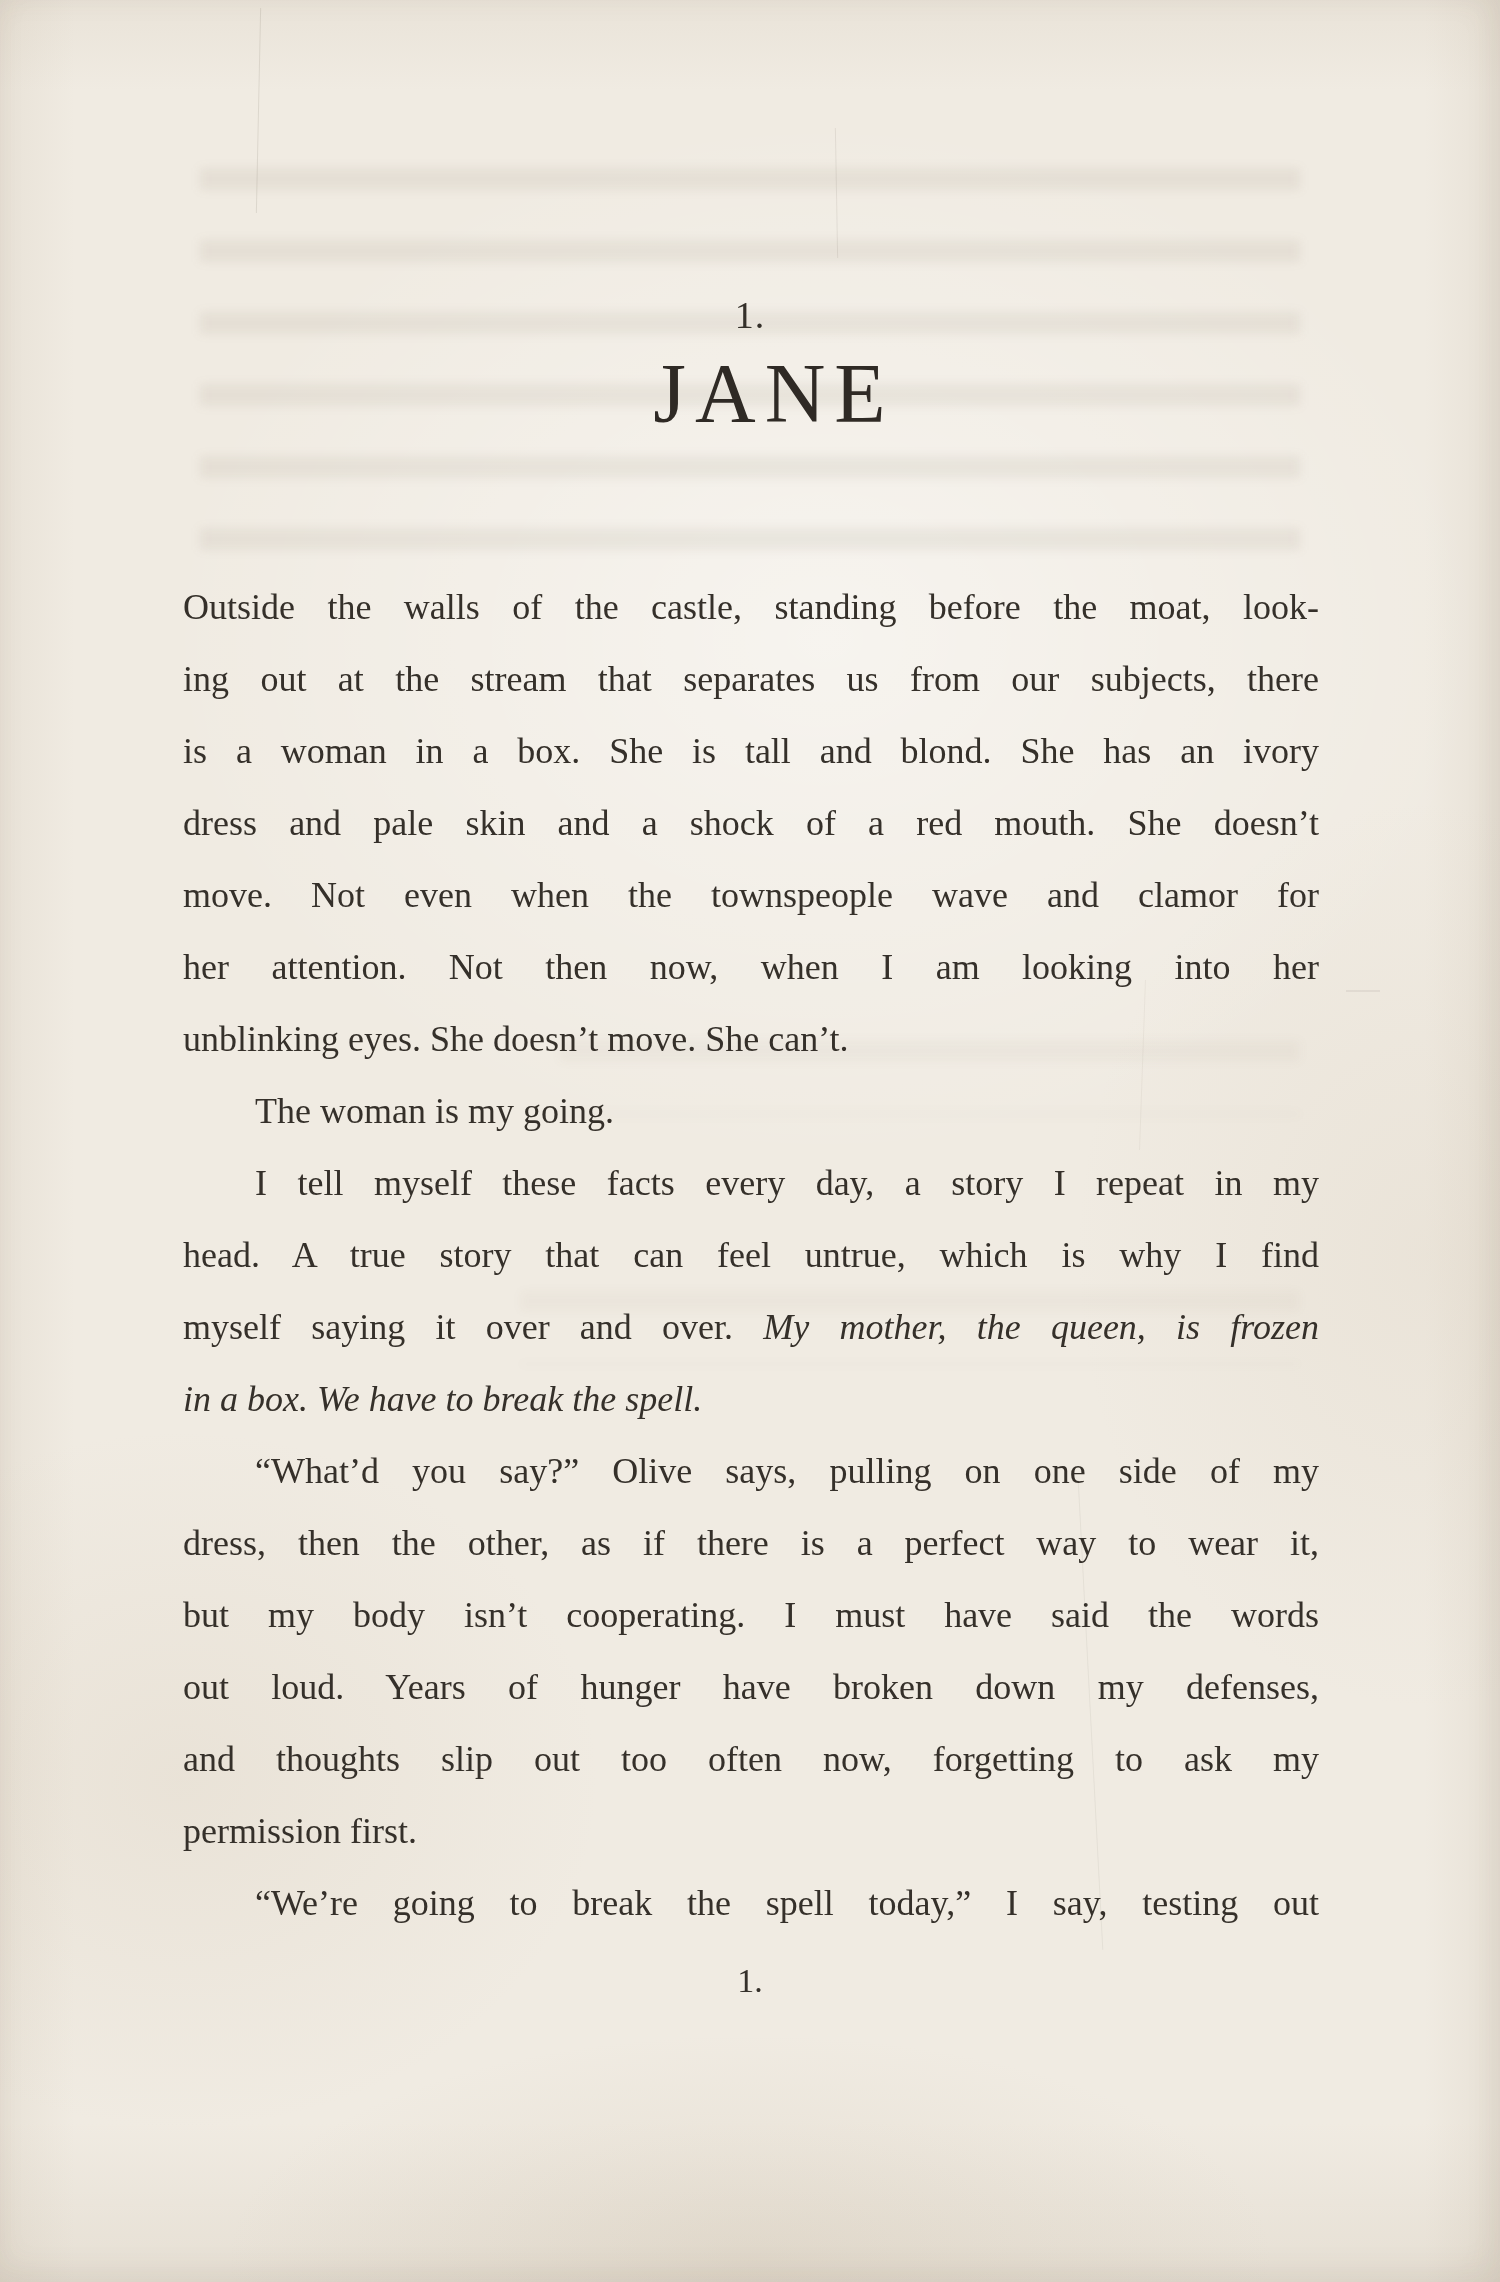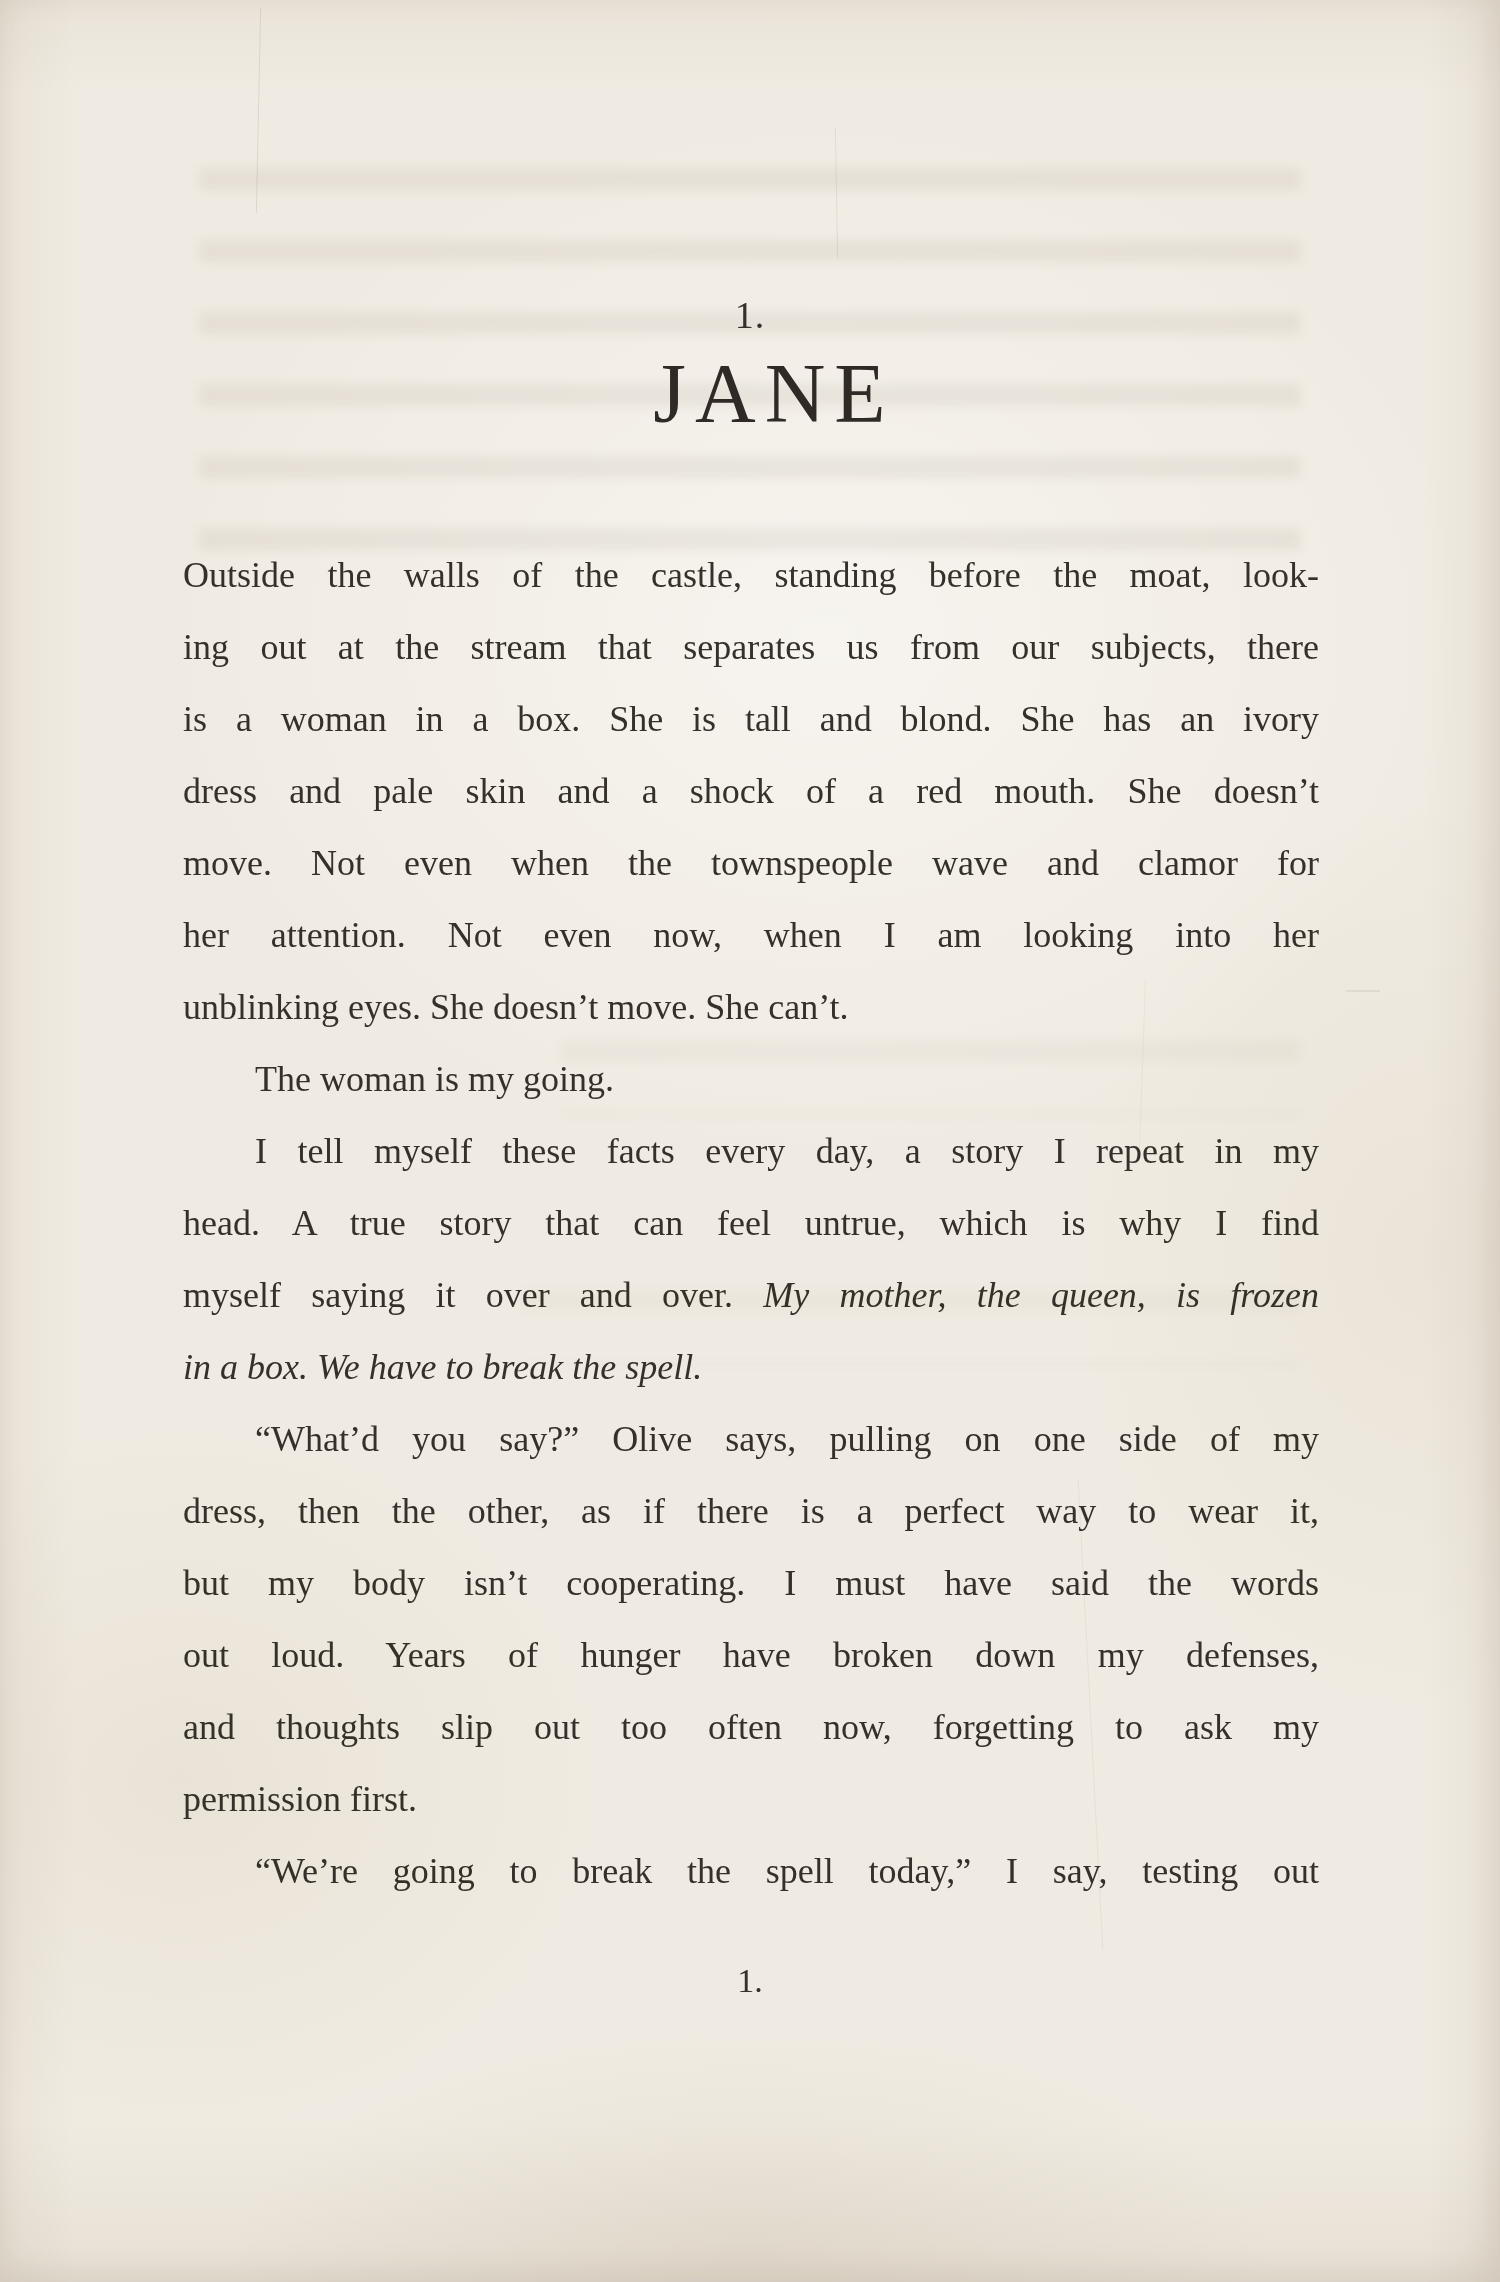--- a/index.html
+++ b/index.html
@@ -72,21 +72,21 @@
     font-size: 84px;
     line-height: 96px;
     font-weight: normal;
     letter-spacing: 9px;
     color: #2f2a25;
     padding-left: 48px;
   }
 
   .body-text {
     position: absolute;
-    top: 539px;
+    top: 571px;
     left: 183px;
     width: 1136px;
     font-size: 36px;
     line-height: 72px;
   }
   .line {
     text-align: justify;
     text-align-last: left;
     white-space: normal;
   }
@@ -122,21 +122,21 @@
     <div class="chapter-number">1.</div>
     <h1 class="chapter-title">JANE</h1>
   </div>
 
   <div class="body-text">
     <div class="line jl"><span class="seg">Outside the walls of the castle, standing before the moat, look-</span></div>
     <div class="line jl"><span class="seg">ing out at the stream that separates us from our subjects, there</span></div>
     <div class="line jl"><span class="seg">is a woman in a box. She is tall and blond. She has an ivory</span></div>
     <div class="line jl"><span class="seg">dress and pale skin and a shock of a red mouth. She doesn’t</span></div>
     <div class="line jl"><span class="seg">move. Not even when the townspeople wave and clamor for</span></div>
-    <div class="line jl"><span class="seg">her attention. Not even now, when I am looking into her</span></div>
+    <div class="line jl"><span class="seg">her attention. Not then now, when I am looking into her</span></div>
     <div class="line"><span class="seg">unblinking eyes. She doesn’t move. She can’t.</span></div>
     <div class="line ind"><span class="seg">The woman is my going.</span></div>
     <div class="line ind jl"><span class="seg">I tell myself these facts every day, a story I repeat in my</span></div>
     <div class="line jl"><span class="seg">head. A true story that can feel untrue, which is why I find</span></div>
     <div class="line jl"><span class="seg">myself saying it over and over. </span><span class="seg it">My mother, the queen, is frozen</span></div>
     <div class="line"><span class="seg it">in a box. We have to break the spell.</span></div>
     <div class="line ind jl"><span class="seg">“What’d you say?” Olive says, pulling on one side of my</span></div>
     <div class="line jl"><span class="seg">dress, then the other, as if there is a perfect way to wear it,</span></div>
     <div class="line jl"><span class="seg">but my body isn’t cooperating. I must have said the words</span></div>
     <div class="line jl"><span class="seg">out loud. Years of hunger have broken down my defenses,</span></div>

